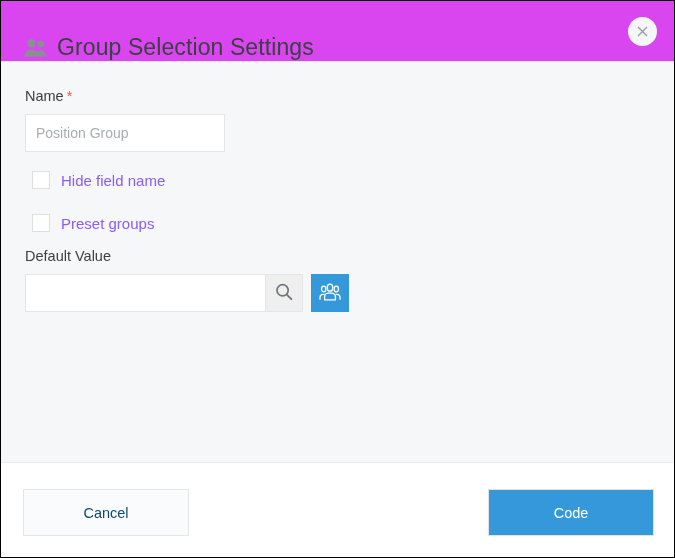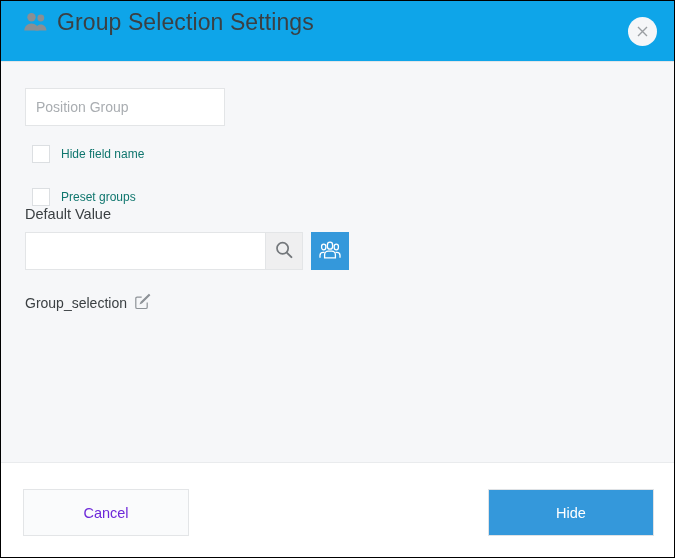--- a/index.html
+++ b/index.html
@@ -19,25 +19,25 @@
     box-sizing: border-box;
     border: 1px solid #000000;
     background: #ffffff;
     overflow: hidden;
   }
 
   
   .dialog-header {
     position: relative;
     height: 61px;
-    background: #0ea5e9;
+    background: #d946ef;
     border-bottom: 1px solid #e2e5e9;
     display: flex;
-    align-items: flex-start;
-    padding: 8px 22px;
+    align-items: flex-end;
+    padding: 0 22px;
     box-sizing: border-box;
   }
   .header-icon {
     width: 26px;
     height: 26px;
     margin-right: 8px;
     display: flex;
     align-items: center;
     justify-content: center;
     flex: 0 0 auto;
@@ -108,32 +108,32 @@
     margin-top: 19px;
   }
   .check-row {
     display: flex;
     align-items: center;
     height: 18px;
     margin-bottom: 25px;
     cursor: pointer;
     padding-left: 7px;
   }
-  .check-row:last-child { margin-bottom: 0; }
+  .check-row:last-child { margin-bottom: 16px; }
   .check-box {
     width: 18px;
     height: 18px;
     box-sizing: border-box;
     border: 1px solid #dcdfe2;
     background: #ffffff;
     flex: 0 0 auto;
   }
   .check-label {
-    font-size: 12px;
-    color: #0f766e;
+    font-size: 15px;
+    color: #8b5cf6;
     margin-left: 11px;
     white-space: nowrap;
   }
 
   .section-default {
   }
   .value-row {
     display: flex;
     align-items: stretch;
   }
@@ -207,21 +207,21 @@
   }
   .btn-cancel {
     position: absolute;
     left: 22px;
     top: 26px;
     width: 166px;
     height: 47px;
     box-sizing: border-box;
     background: #fafbfc;
     border: 1px solid #e3e5e7;
-    color: #6d28d9;
+    color: #0c4a6e;
     font-size: 14.5px;
     font-family: "Liberation Sans", sans-serif;
     cursor: pointer;
   }
   .btn-save {
     position: absolute;
     right: 20px;
     top: 26px;
     width: 166px;
     height: 47px;
@@ -257,20 +257,23 @@
         <svg width="11" height="11" viewBox="0 0 11 11" xmlns="http://www.w3.org/2000/svg">
           <path d="M1 1 L10 10 M10 1 L1 10" stroke="#9a9ea2" stroke-width="1.4" fill="none"></path>
         </svg>
       </span>
     </button>
   </div>
 
   <div class="dialog-body">
 
     <div>
+      <label class="field-label">
+        <span>Name</span><span class="req-star">*</span>
+      </label>
       <input class="text-input" type="text" placeholder="Position Group" style="">
     </div>
 
     <div class="check-list">
       <div class="check-row">
         <span class="check-box"></span>
         <span class="check-label">Hide field name</span>
       </div>
       <div class="check-row">
         <span class="check-box"></span>
@@ -300,33 +303,22 @@
                 <path d="M2 17.8v-2.4c0-1.7 1.4-3 3.1-3h1.4M22 17.8v-2.4c0-1.7-1.4-3-3.1-3h-1.4"></path>
                 <path d="M6.6 17.8v-3.1c0-2 1.6-3.6 3.6-3.6h3.6c2 0 3.6 1.6 3.6 3.6v3.1z"></path>
               </g>
             </svg>
           </span>
         </button>
       </div>
     </div>
 
     <div class="section-code">
-      <div class="code-row">
-        <span class="code-value">Group_selection</span>
-        <button class="edit-icon-btn">
-          <span>
-            <svg width="17" height="17" viewBox="0 0 17 17" xmlns="http://www.w3.org/2000/svg">
-              <path d="M13.2 9.6v4.6c0 .7-.6 1.3-1.3 1.3H3.1c-.7 0-1.3-.6-1.3-1.3V5.4c0-.7.6-1.3 1.3-1.3h4.6" stroke="#8e9398" stroke-width="1.2" fill="none"></path>
-              <path d="M14.9 1.5 L15.6 2.2 L7.9 9.9 L6.5 10.5 L7.1 9.1 Z" stroke="#8e9398" stroke-width="1.1" fill="#8e9398"></path>
-            </svg>
-          </span>
-        </button>
-      </div>
     </div>
 
   </div>
 
   <div class="dialog-footer">
     <button class="btn-cancel">Cancel</button>
-    <button class="btn-save">Hide</button>
+    <button class="btn-save">Code</button>
   </div>
 
 </div>
 
 </body></html>

